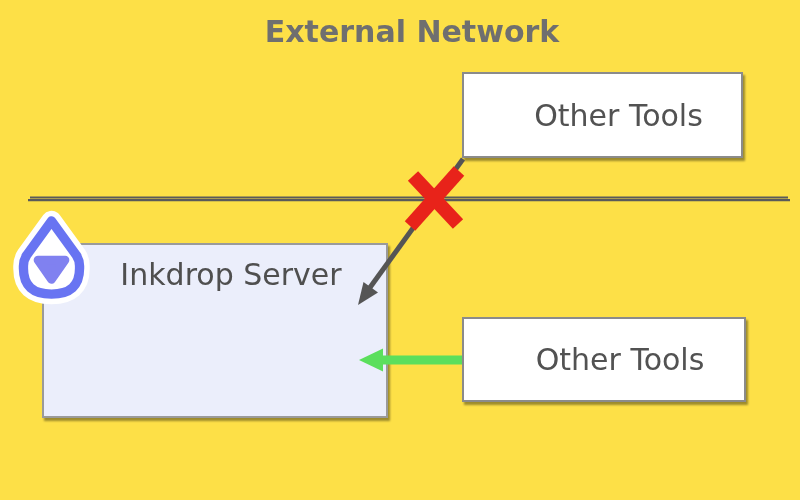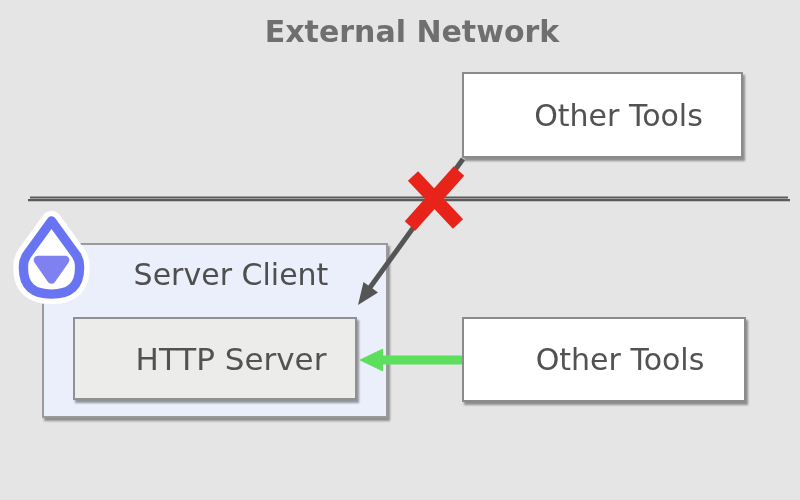--- a/index.html
+++ b/index.html
@@ -1,17 +1,17 @@
 <!DOCTYPE html>
 <html><head>
 <meta charset="utf-8">
 <style>
   html,body{margin:0;padding:0;background:#ffffff;}
   .stage{
-    position:relative;width:800px;height:500px;overflow:hidden;background:#e5e5e5;
+    position:relative;width:800px;height:500px;overflow:hidden;background:#fde047;
     font-family:"DejaVu Sans","Liberation Sans",sans-serif;
   }
   .zone-title{
     position:absolute;transform:translateX(-50%);
     font-size:30px;font-weight:bold;color:#6f6f6f;white-space:nowrap;
   }
   .node{
     position:absolute;box-sizing:border-box;
     display:flex;align-items:center;justify-content:center;
     border:2px solid #8b8b8b;
@@ -40,26 +40,23 @@
 <div class="stage">
 
   <div class="zone-title" style="left:412px;top:14px;">External Network</div>
 
 
   <div class="node" id="node-other-top">
     <span class="label">Other Tools</span>
   </div>
 
   <div class="node" id="node-inkdrop">
-    <span class="label">Server Client</span>
+    <span class="label">Inkdrop Server</span>
   </div>
 
-  <div class="node" id="node-http">
-    <span class="label">HTTP Server</span>
-  </div>
 
   <div class="node" id="node-other-bottom">
     <span class="label">Other Tools</span>
   </div>
 
   <svg class="overlay" width="800" height="500" viewBox="0 0 800 500">
 
     <g>
       <line x1="30" y1="197.5" x2="788" y2="197.5" stroke-width="2" stroke="#5a5a5a"></line>
       <line x1="28" y1="200.2" x2="790" y2="200.2" stroke-width="2.2" stroke="#5a5a5a"></line>

